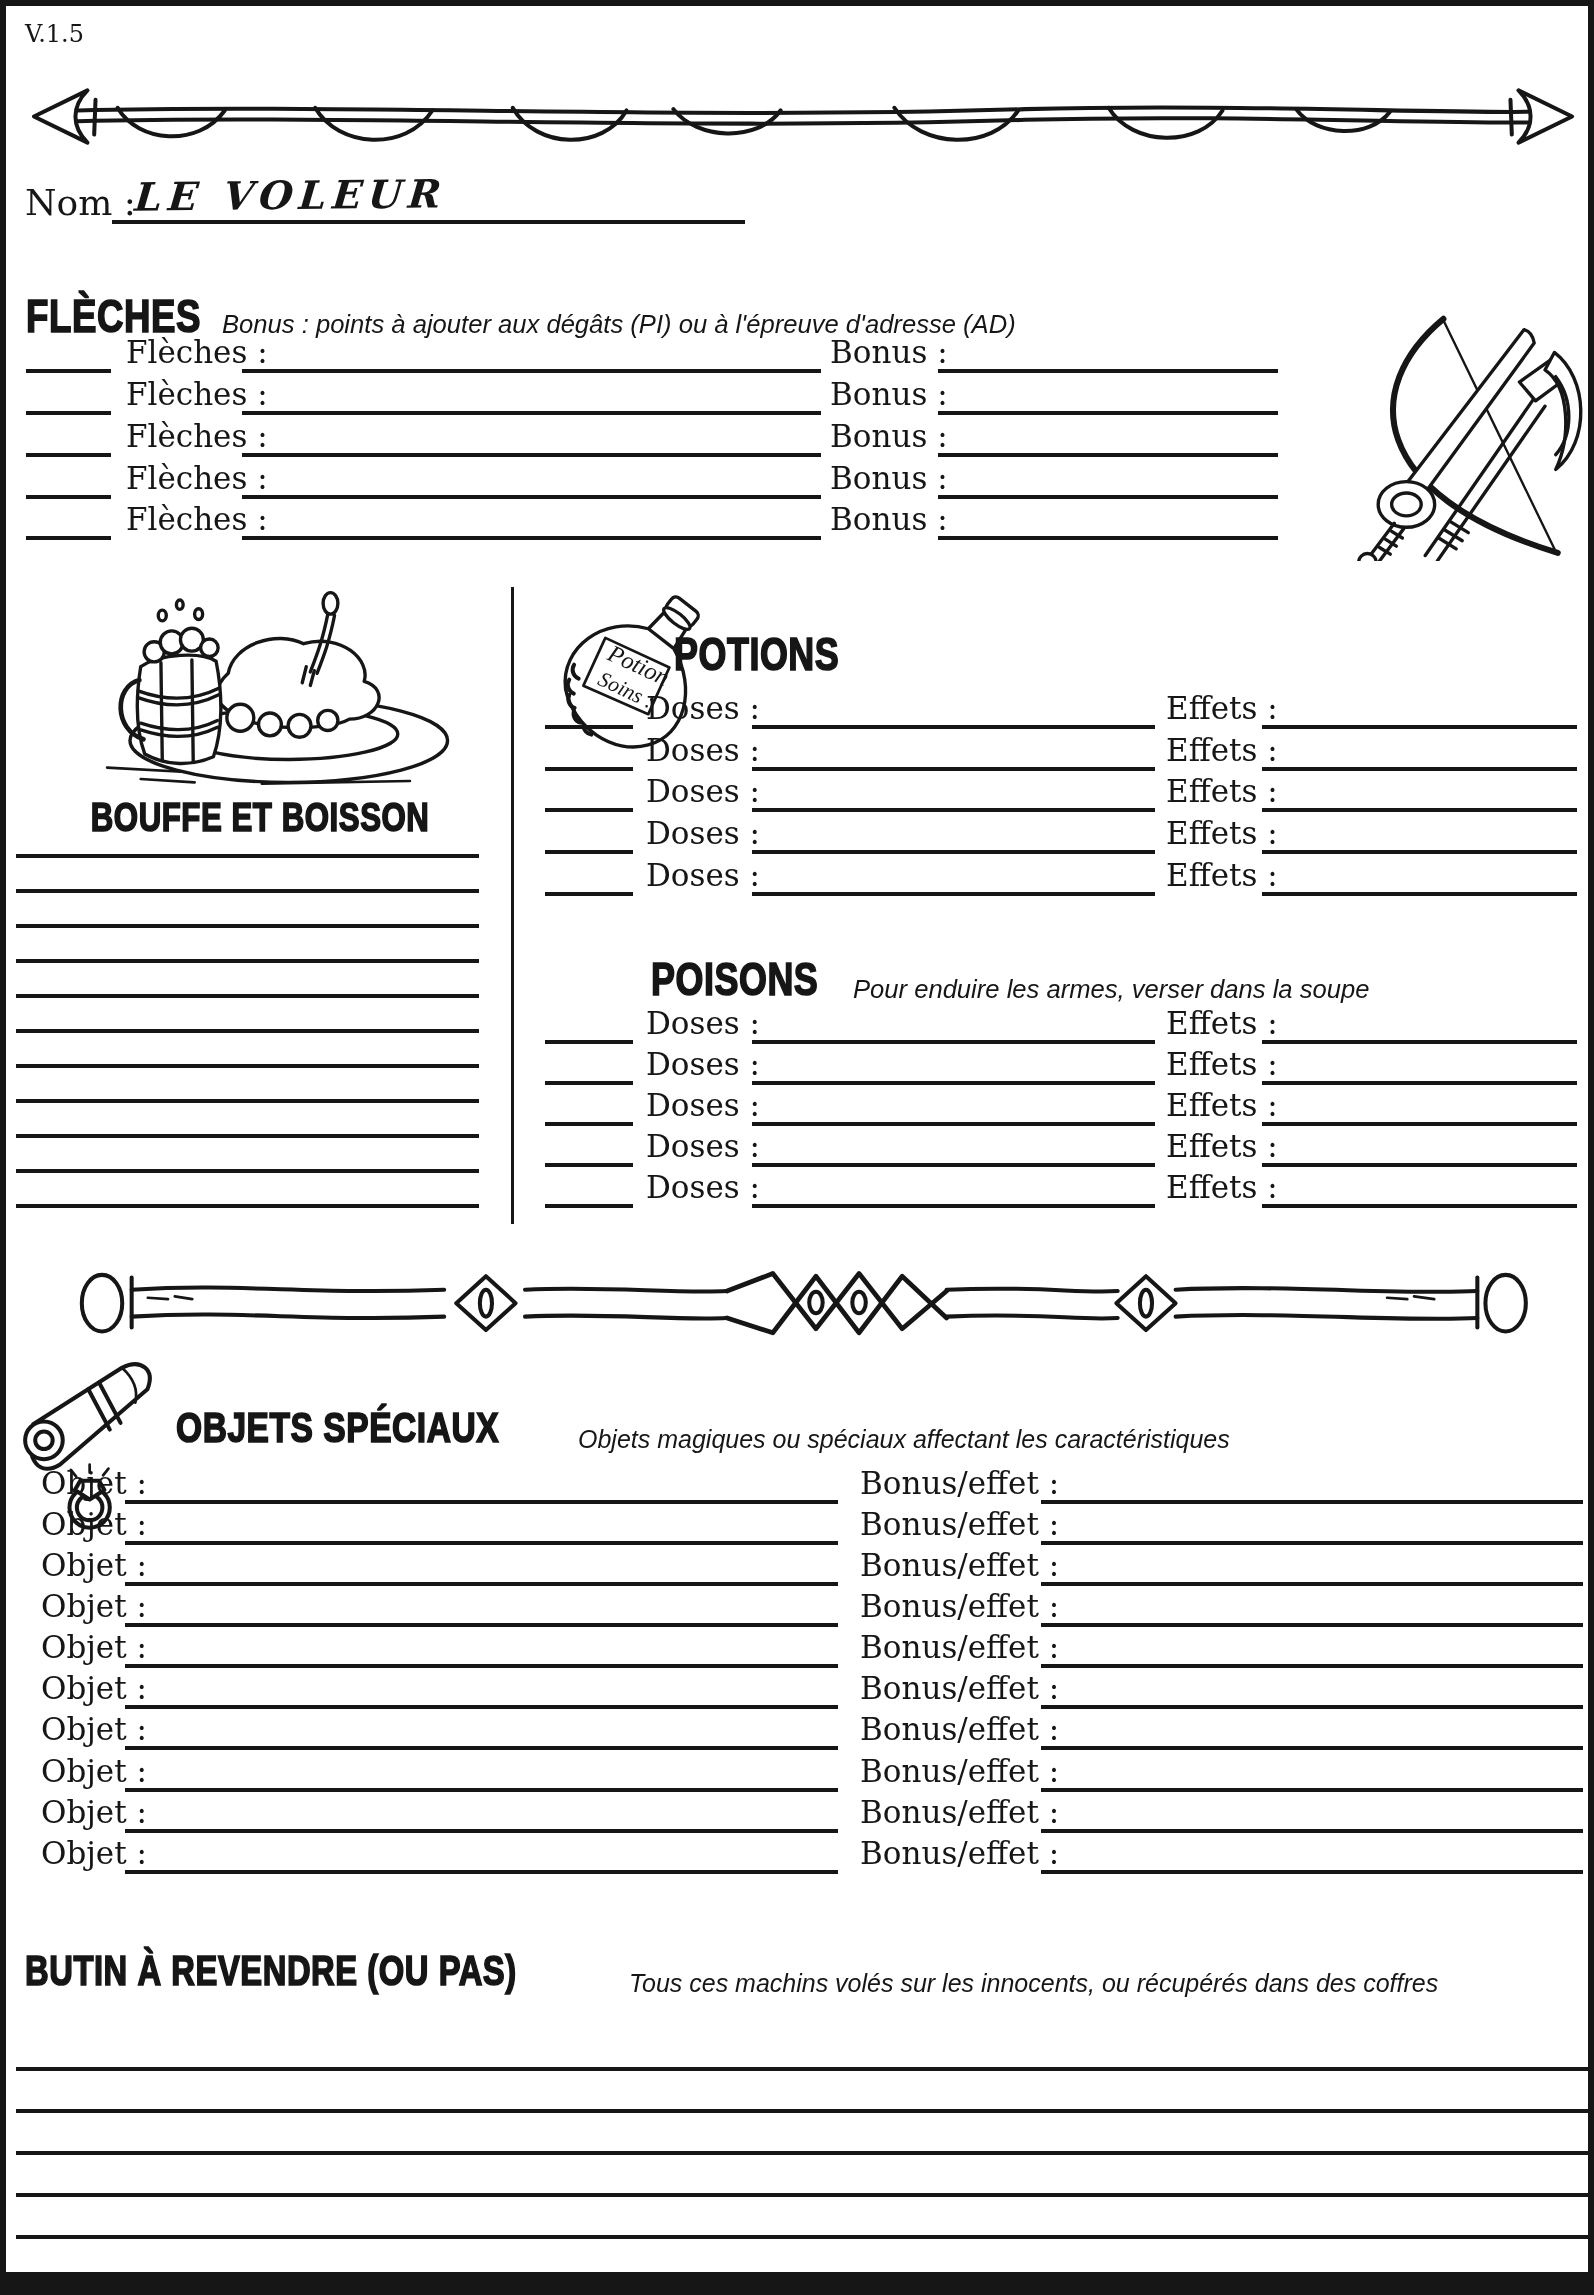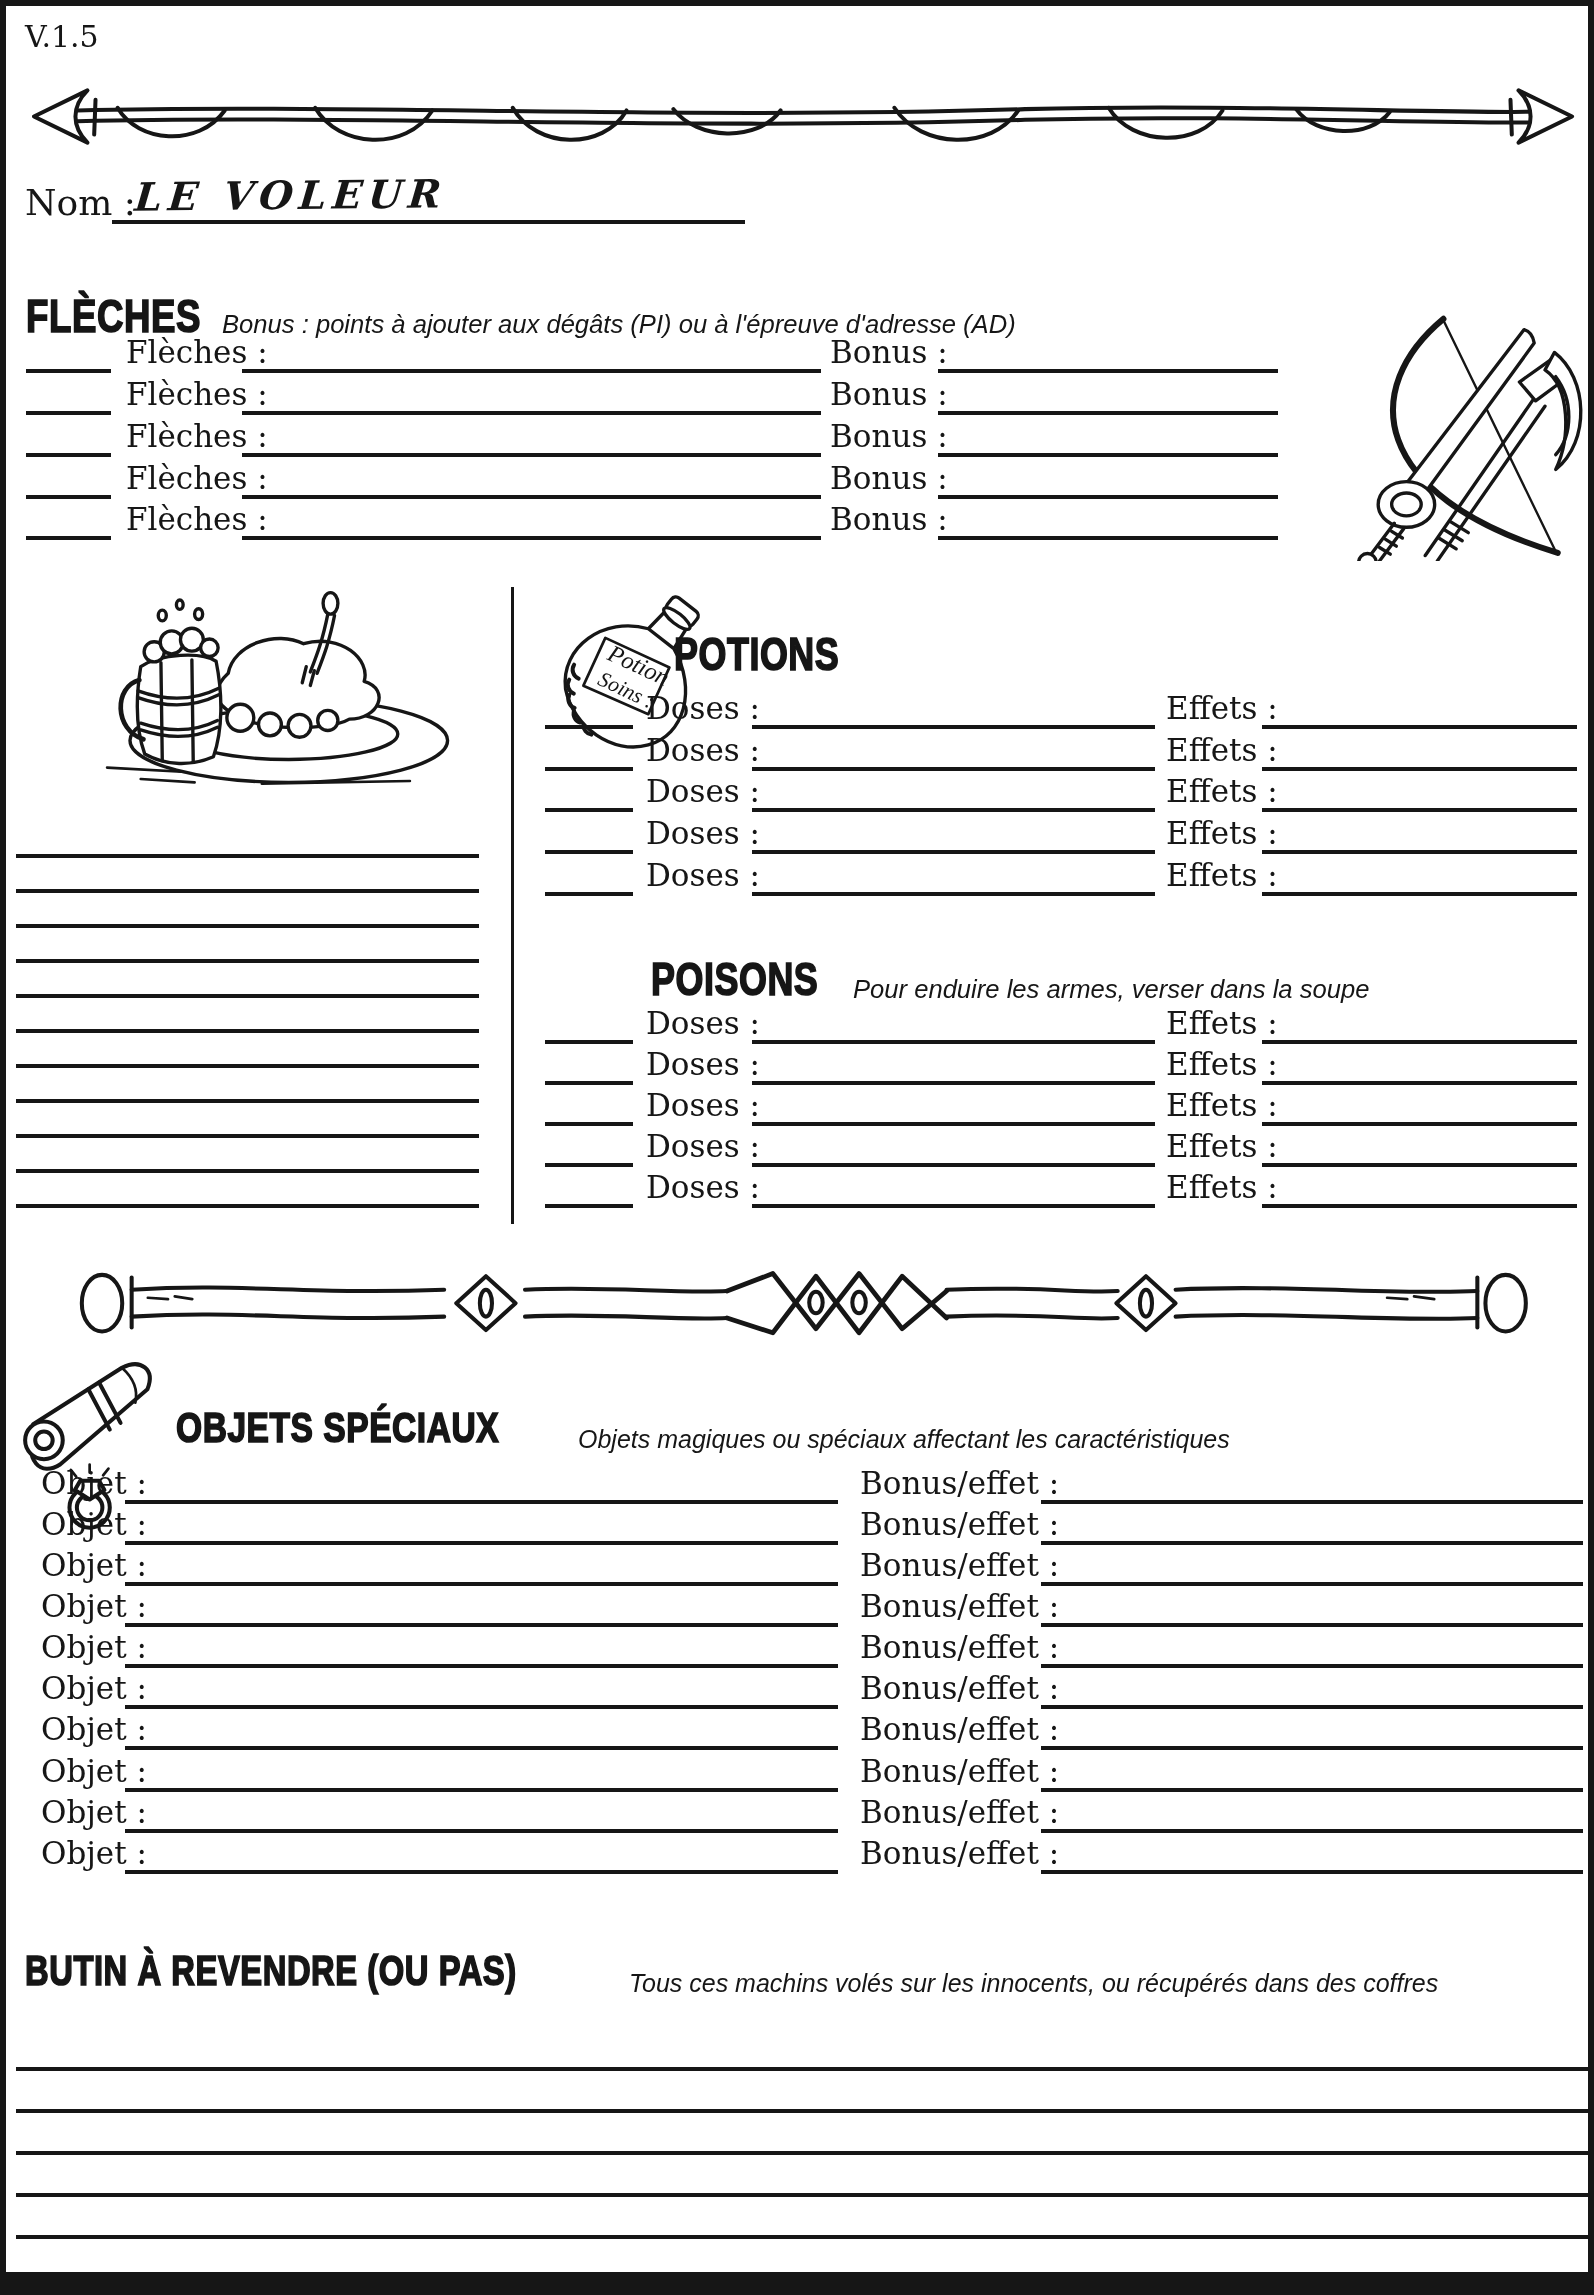--- a/index.html
+++ b/index.html
@@ -38,21 +38,21 @@
     font-family:Liberation Sans, sans-serif;
     font-style:italic;
     font-size:25.6px;line-height:1.1;
     white-space:nowrap;color:#161616;
   }
   .title{
     font-family:"DejaVu Serif",serif;
     font-weight:700;font-size:65px;line-height:1;
     letter-spacing:2px;white-space:nowrap;
   }
-  .version{font-family:"DejaVu Serif",serif;font-size:30px;line-height:1;}
+  .version{font-family:"DejaVu Serif",serif;font-size:24px;line-height:1;}
   .hand{
     font-family:"DejaVu Serif",serif;
     font-style:italic;font-weight:700;
     font-size:39px;letter-spacing:6px;line-height:1;
     transform:rotate(-.6deg) skewX(-6deg);
     white-space:nowrap;
   }
   
   .wl{position:absolute;bottom:0;height:0;border-bottom:4px solid #161616;}
   .row{position:absolute;left:0;width:1594px;height:42px;}
@@ -196,20 +196,23 @@
       <circle cx="140" cy="96" r="15" fill="#fff"></circle>
       <circle cx="166" cy="82" r="17" fill="#fff"></circle>
       <circle cx="196" cy="78" r="17" fill="#fff"></circle>
       <circle cx="222" cy="90" r="13" fill="#fff"></circle>
       <ellipse cx="152" cy="42" rx="6" ry="8" fill="#fff"></ellipse>
       <ellipse cx="178" cy="26" rx="5" ry="7" fill="#fff"></ellipse>
       <ellipse cx="206" cy="40" rx="6" ry="8" fill="#fff"></ellipse>
     </g>
   </svg>
 
+  <div class="abs ctr" style="left:10px;top:791px;width:488px;">
+    <span class="hd" style="font-size:40px;">BOUFFE ET BOISSON</span>
+  </div>
   <div class="abs ruled" style="left:10px;top:817px;width:463px;height:385px;"></div>
 
   <div class="vdiv" style="left:505px;top:581px;height:637px;"></div>
 
   <svg class="abs" style="left:522px;top:573px;" width="229" height="182" viewBox="0 0 340 270">
     <g transform="rotate(38 150 130)" stroke="#161616" fill="none" stroke-width="5" stroke-linecap="round" stroke-linejoin="round">
       <rect x="138" y="4" width="48" height="26" rx="8" fill="#fff"></rect>
       <path d="M142,30 L138,68 M182,30 L186,68"></path>
       <ellipse cx="162" cy="30" rx="24" ry="8" fill="#fff"></ellipse>
       <path fill="#fff" d="M138,68 C 74,94 52,170 96,214 C 140,252 212,248 244,204 C 278,160 250,94 186,68 Z"></path>

